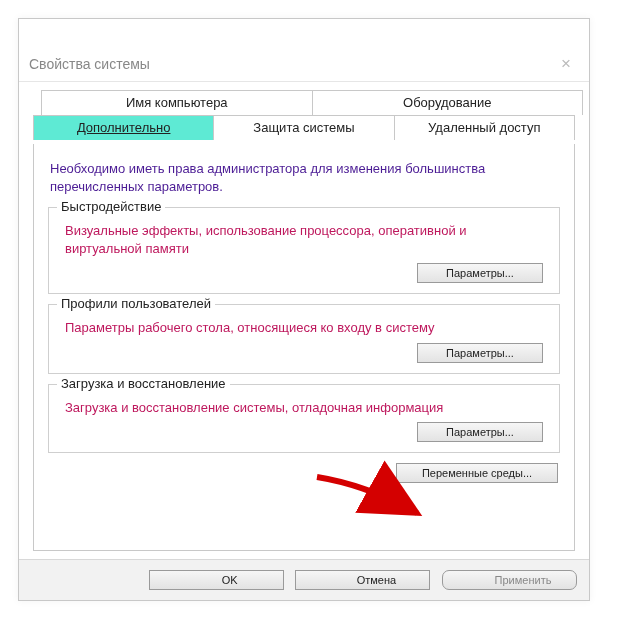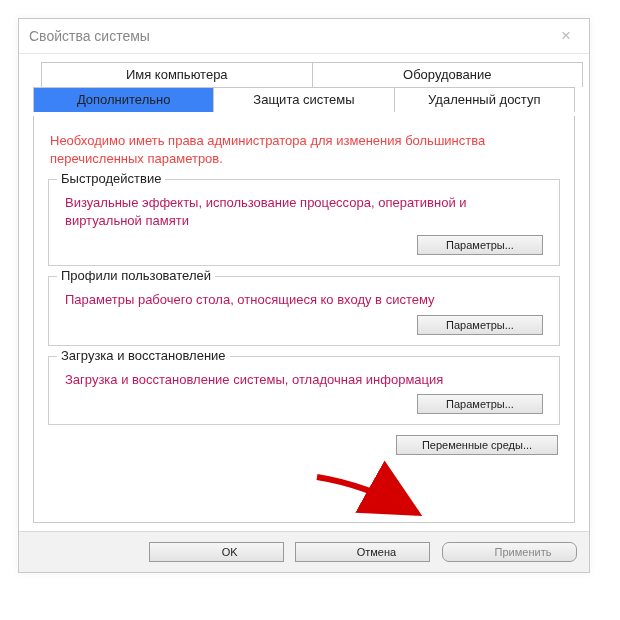--- a/index.html
+++ b/index.html
@@ -1,34 +1,34 @@
 <!DOCTYPE html>
 <html><head>
 <meta charset="utf-8">
 <style>
   html,body{margin:0;padding:0;width:620px;height:620px;background:#fff;font-family:"Segoe UI",Tahoma,Arial,sans-serif;font-size:13px;color:#000;}
   .wrap{padding:18px 18px 0 18px;}
   .window{position:relative;width:570px;border:1px solid #c8c8c8;background:#fff;box-shadow:0 0 8px rgba(0,0,0,.05);}
-  .titlebar{height:34px;line-height:34px;padding:0 10px;border-bottom:1px solid #e6e6e6;color:#888;font-size:14px;position:relative;}
+  .titlebar{height:34px;line-height:34px;padding:0 10px;border-bottom:1px solid #e6e6e6;color:#888;font-size:14px;position:relative;margin-top:28px;}
   .titlebar .close{position:absolute;right:0;top:0;width:46px;height:34px;text-align:center;line-height:34px;color:#bbb;font-size:17px;font-family:Arial,sans-serif;}
   .client{padding:8px 14px 8px 14px;}
   
   .tabs{position:relative;height:52px;margin-bottom:2px;}
   .tab-row{display:flex;width:100%;}
   .tab{flex:1;border:1px solid #c8c8c8;background:#fff;text-align:center;padding:4px 0 5px;font-size:13px;color:#222;white-space:nowrap;}
   .tabs .row1{position:absolute;top:0;left:8px;right:8px;}
   .tabs .row1 .tab{border-bottom:none;}
   .tabs .row2{position:absolute;top:25px;left:0;right:0;}
   .tabs .row2 .tab{border-bottom:none;}
   .tabs .row2 .tab + .tab{border-left:none;}
   .tabs .row1 .tab + .tab{border-left:none;}
-  .tab.active{background:#3b82f6;}
+  .tab.active{background:#5eead4;text-decoration:underline;}
   
   .panel{border:1px solid #c8c8c8;border-top:none;padding:12px 14px 10px;background:#fff;}
-  .hint{font-size:13px;color:#ef4444;margin:4px 2px 12px;line-height:1.35;}
+  .hint{font-size:13px;color:#4c1d95;margin:4px 2px 12px;line-height:1.35;}
   
   .gb{border:1px solid #cfcfcf;margin:0 0 10px;position:relative;padding:14px 16px 10px;}
   .gb-legend{position:absolute;top:-9px;left:8px;background:#fff;padding:0 4px;font-size:13px;color:#222;}
   .gb-text{font-size:13px;color:#be185d;line-height:1.35;margin:0 0 6px;}
   .gb-btnrow{text-align:right;margin-top:4px;}
   .btn{display:inline-block;min-width:104px;padding:3px 10px;border:1px solid #9a9a9a;background:linear-gradient(#f6f6f6,#e3e3e3);font-size:11px;color:#222;text-align:center;cursor:default;white-space:nowrap;}
   .btn.dim{color:#888;border-radius:7px;}
   .btn.wide{min-width:140px;}
   .envrow{text-align:right;margin:10px 2px 4px;}
   .panel-inner{min-height:380px;}

